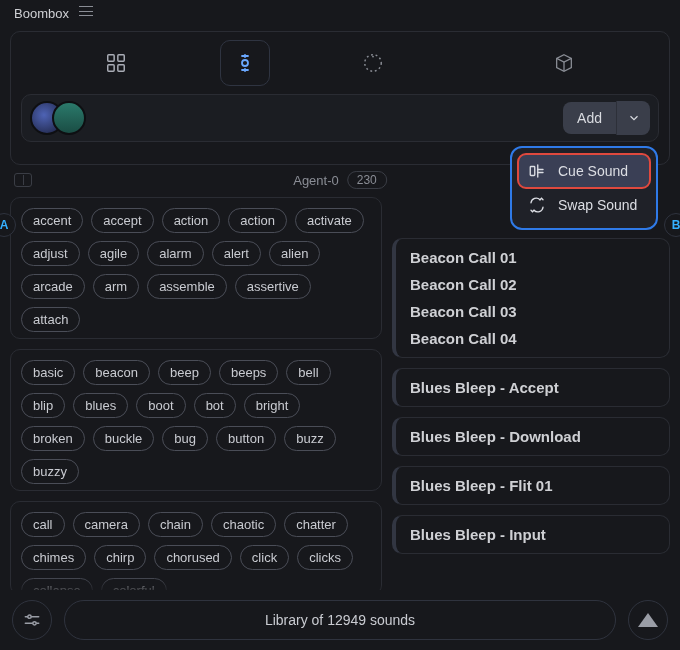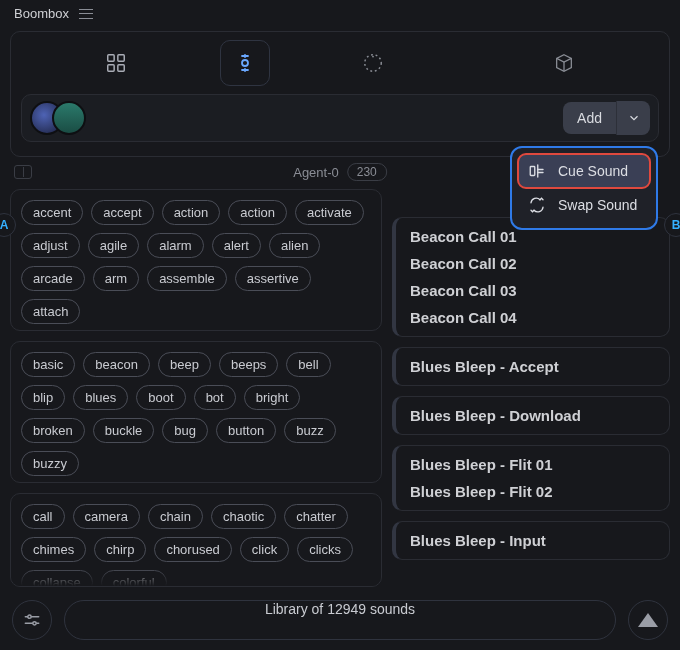--- a/index.html
+++ b/index.html
@@ -6,37 +6,37 @@
   body {
     width: 680px; height: 650px;
     background: #17181c;
     color: #cfd0d4;
     font-family: -apple-system, "Segoe UI", Arial, sans-serif;
     font-size: 13px;
     overflow: hidden;
     position: relative;
   }
   .titlebar {
-    display: flex; align-items: center;
+    display: flex; 
     gap: 10px;
     padding: 6px 14px;
   }
   .titlebar .title { font-size: 13px; color: #cfd0d4; }
   .hamburger {
     width: 14px; height: 10px;
     display: flex; flex-direction: column; justify-content: space-between;
     cursor: pointer;
   }
   .hamburger span { height: 1px; background: #8a8d95; }
 
   .toolbar-card {
     margin: 4px 10px 3px 10px;
     border: 1px solid #2a2c33;
     border-radius: 10px;
-    padding: 8px 10px 14px 10px;
+    padding: 8px 10px 22px 10px;
   }
   .tabrow {
     display: flex; align-items: center;
     height: 46px;
   }
   .tabbtn {
     flex:1; display:flex; align-items:center; justify-content:center;
     height: 46px;
     color: #8a8d95;
     cursor: pointer;
@@ -168,21 +168,21 @@
     gap:12px;
     background:#17181c;
   }
   .icon-circle {
     width:40px; height:40px; border:1px solid #2f333e; border-radius:50%;
     display:flex; align-items:center; justify-content:center;
     color:#9a9da6; cursor:pointer;
   }
   .library-bar {
     flex:1; border:1px solid #2f333e; border-radius:22px;
-    height:40px; display:flex; justify-content:center;
+    height:40px; display:flex; align-items:center; justify-content:center;
     color:#c9cbd1; font-size:14px;
   }
   .triangle {
     width:0; height:0;
     border-left:10px solid transparent;
     border-right:10px solid transparent;
     border-bottom:14px solid #9a9da6;
   }
 
   .context-menu {
@@ -351,21 +351,20 @@
         <div class="sound-item">Beacon Call 04</div>
       </div>
     <div class="sound-card">
         <div class="sound-item">Blues Bleep - Accept</div>
       </div>
     <div class="sound-card">
         <div class="sound-item">Blues Bleep - Download</div>
       </div>
     <div class="sound-card">
         <div class="sound-item">Blues Bleep - Flit 01</div>
-        <div class="sound-item">Blues Bleep - Flit 02</div>
       </div>
     <div class="sound-card">
         <div class="sound-item">Blues Bleep - Input</div>
       </div>
   </div>
 </div>
 
 <div class="context-menu">
   <div class="cm-item highlight">
     <span class="cm-ico">

